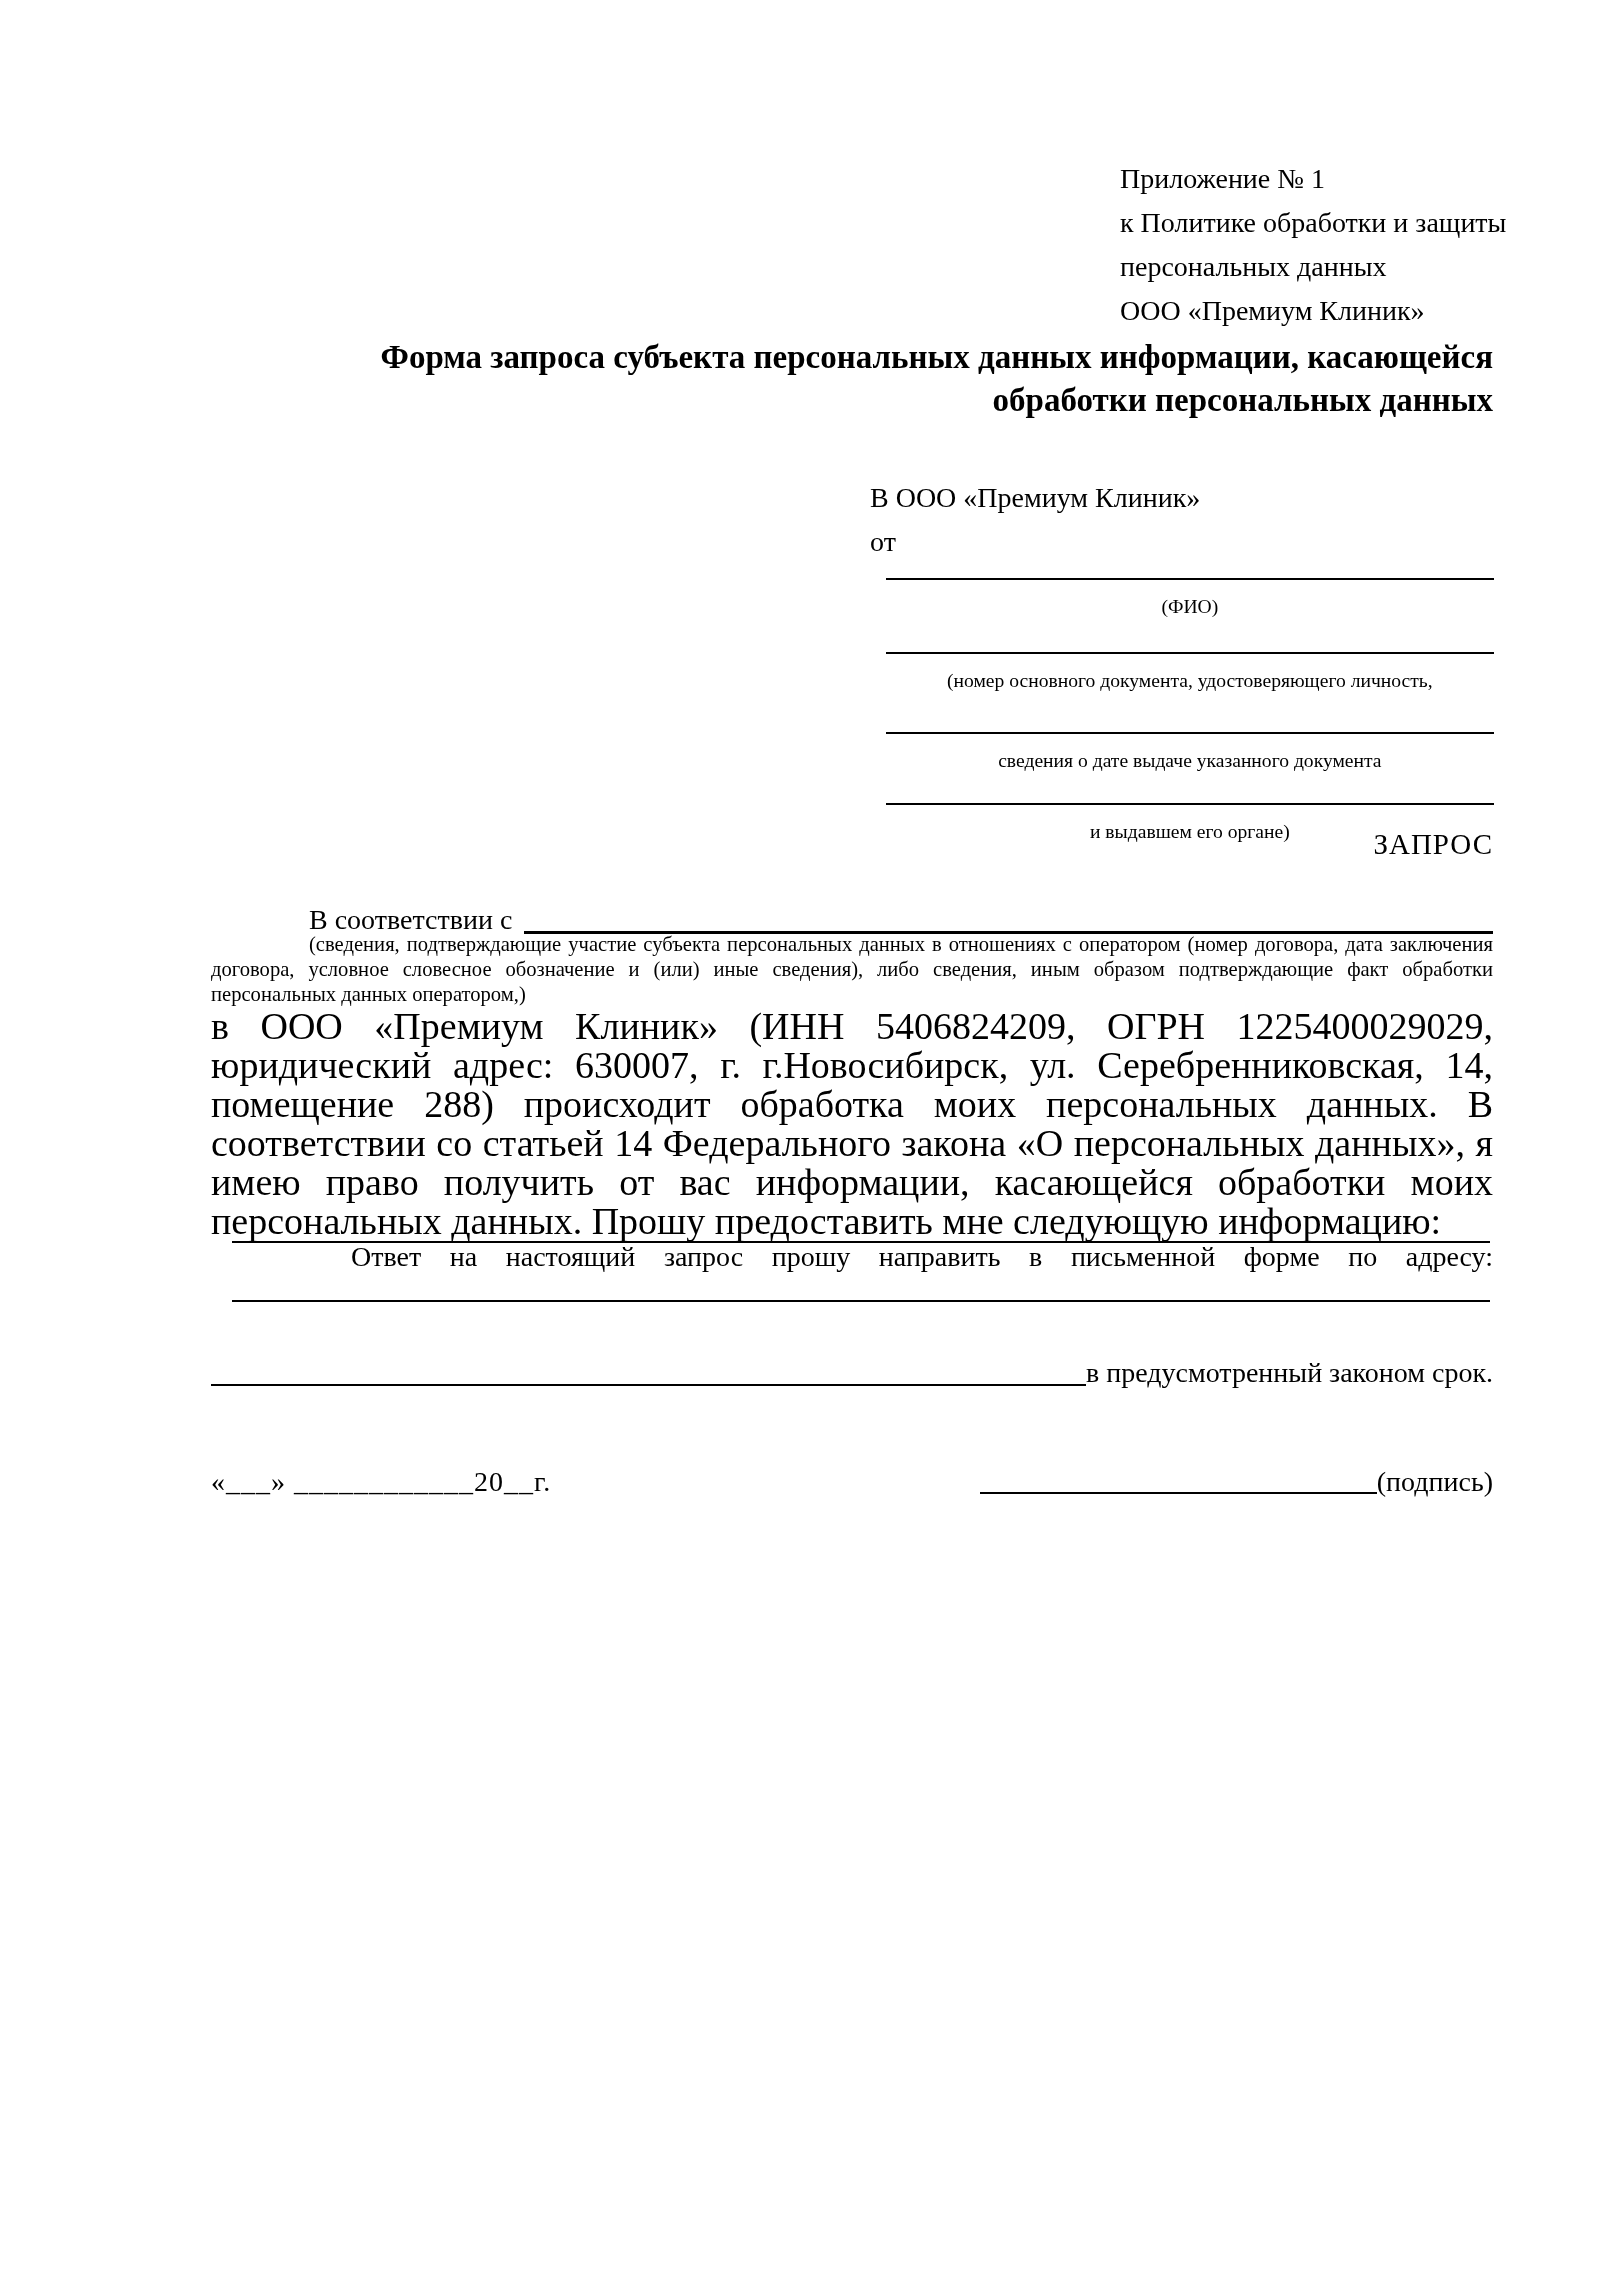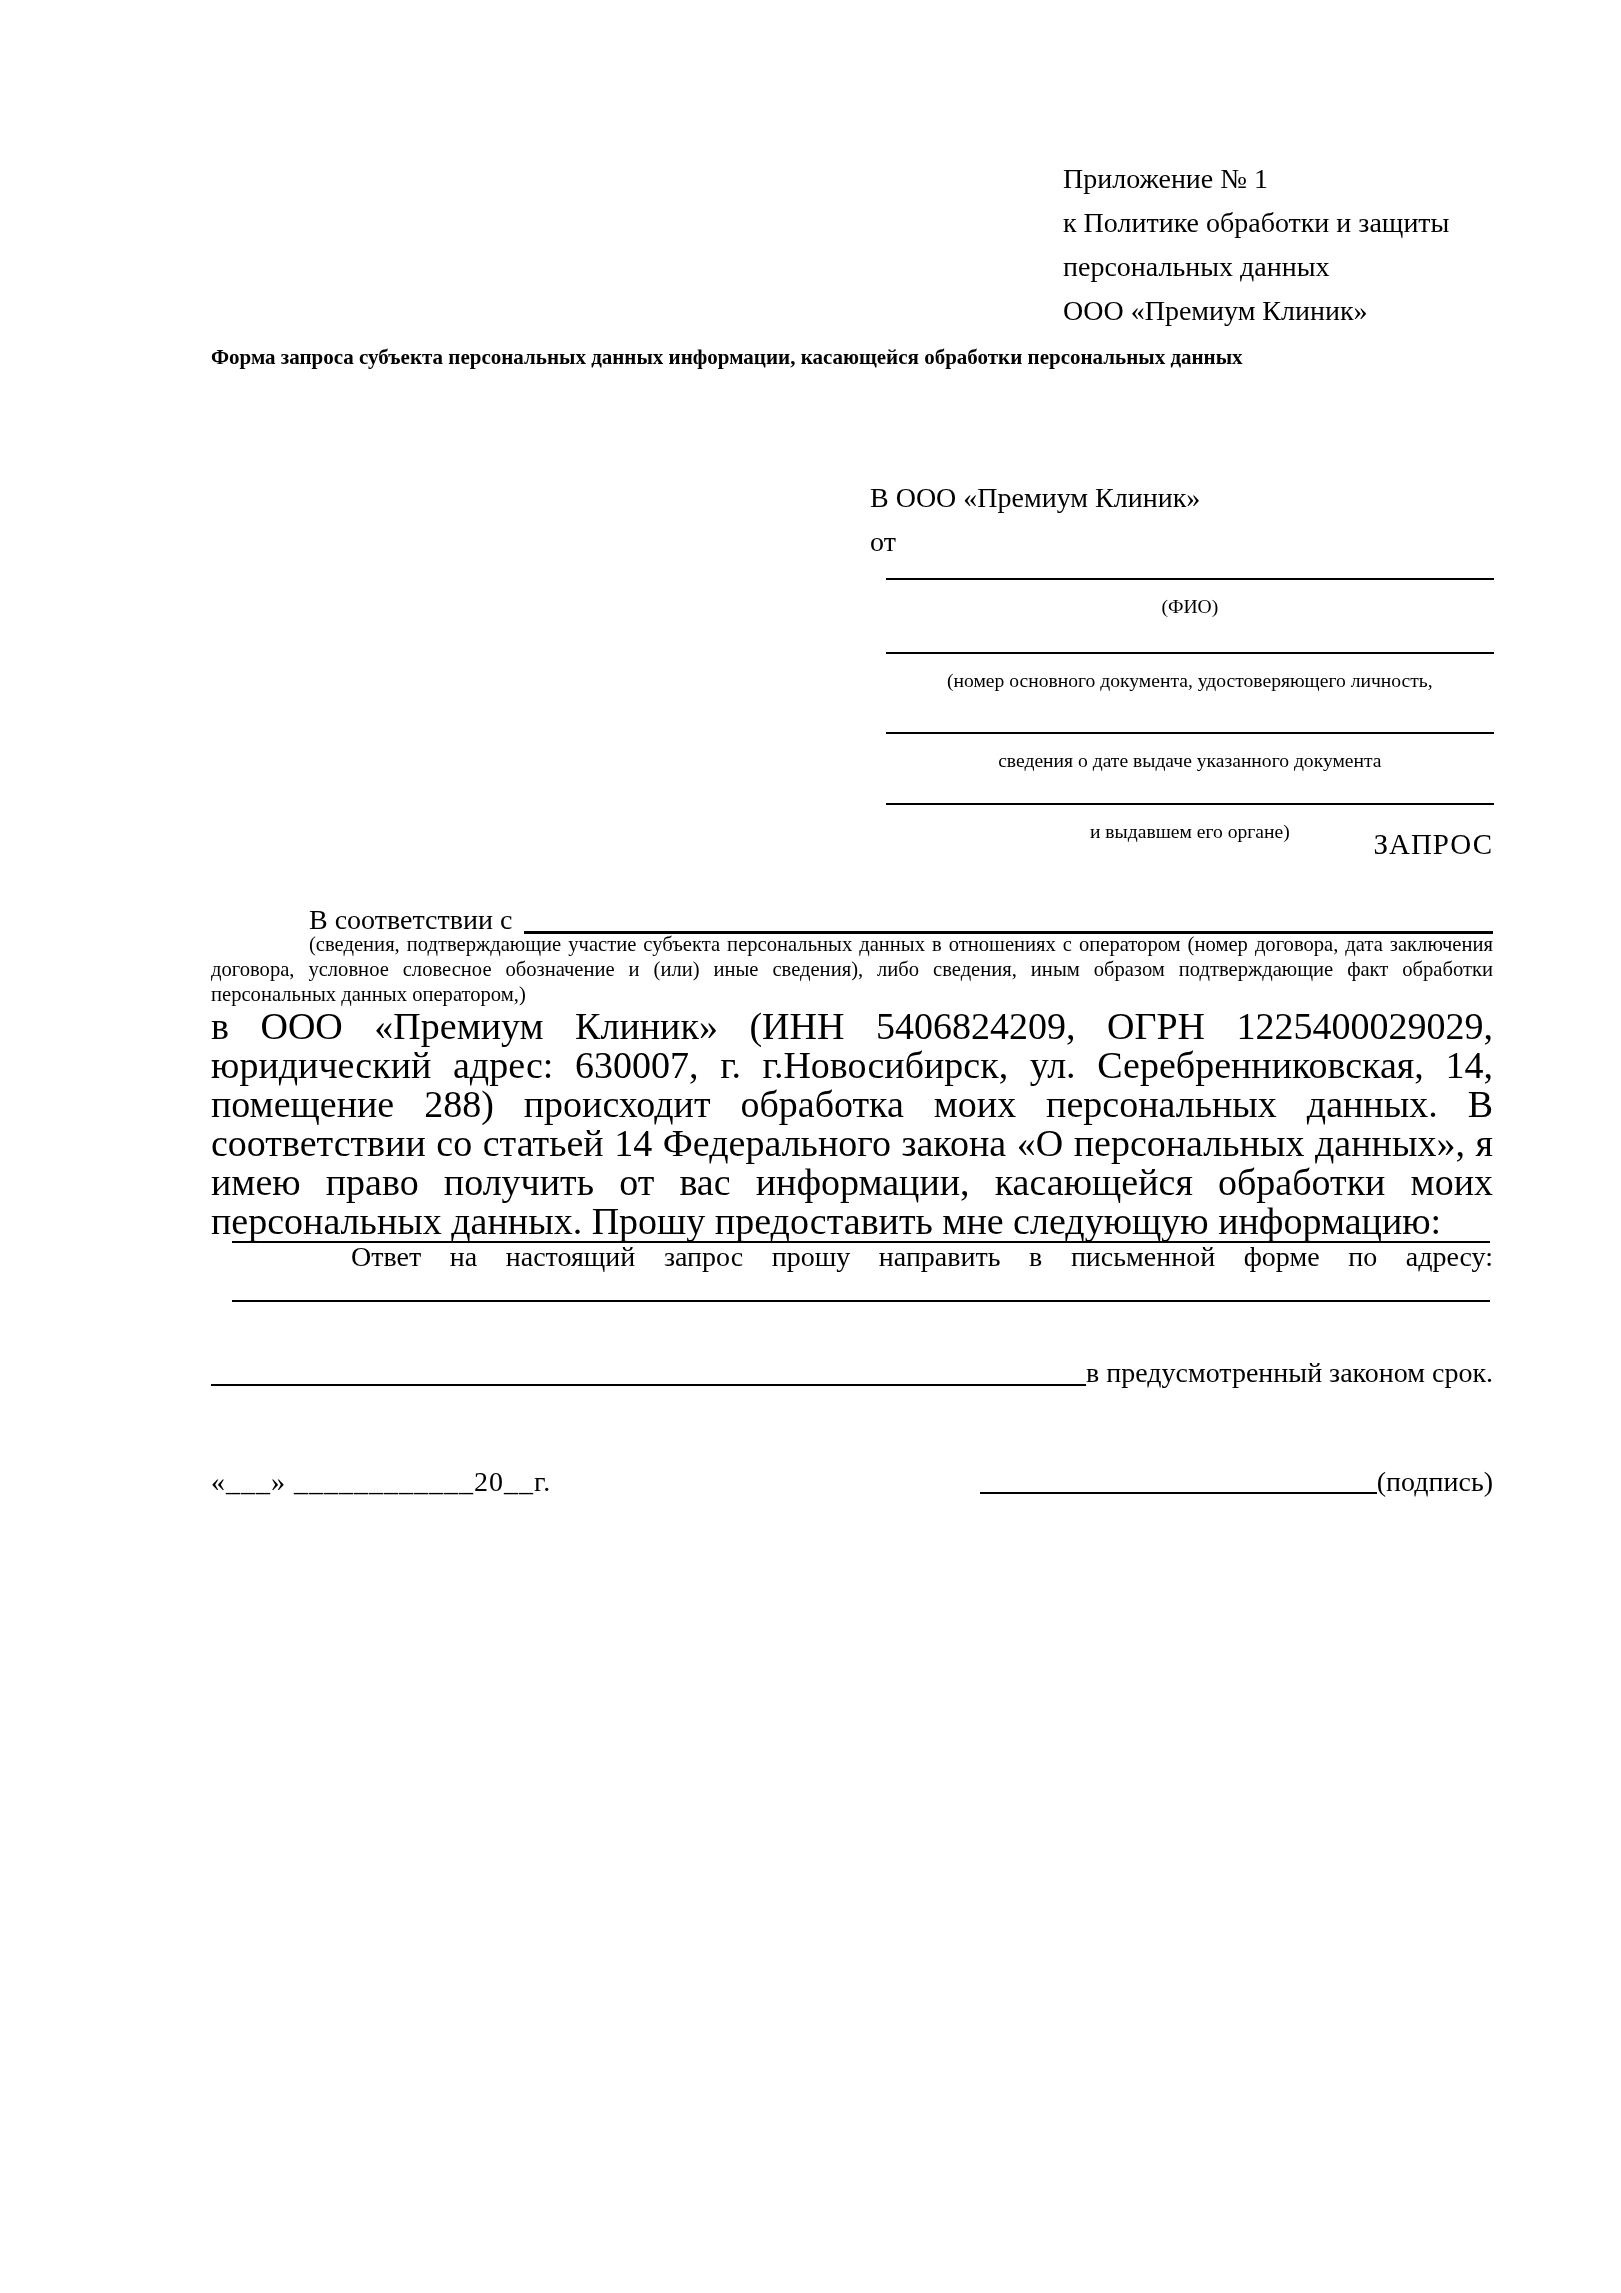--- a/index.html
+++ b/index.html
@@ -9,36 +9,36 @@
     height: 2294px;
     background: #ffffff;
     color: #000000;
     font-family: "Liberation Serif", "DejaVu Serif", serif;
     overflow: hidden;
   }
 
   
   .appendix {
     position: absolute;
-    left: 1063px;
+    left: 1120px;
     top: 157px;
     font-size: 28px;
     line-height: 44px;
     white-space: nowrap;
   }
 
   
   .doc-title {
     position: absolute;
     left: 211px;
     top: 336px;
     width: 1282px;
-    text-align: left;
+    text-align: right;
     font-weight: bold;
-    font-size: 21px;
+    font-size: 33px;
     line-height: 43px;
   }
   .doc-title span { display: inline-block; max-width: 1157px; }
 
   
   .recipient {
     position: absolute;
     left: 870px;
     top: 476px;
     width: 624px;

